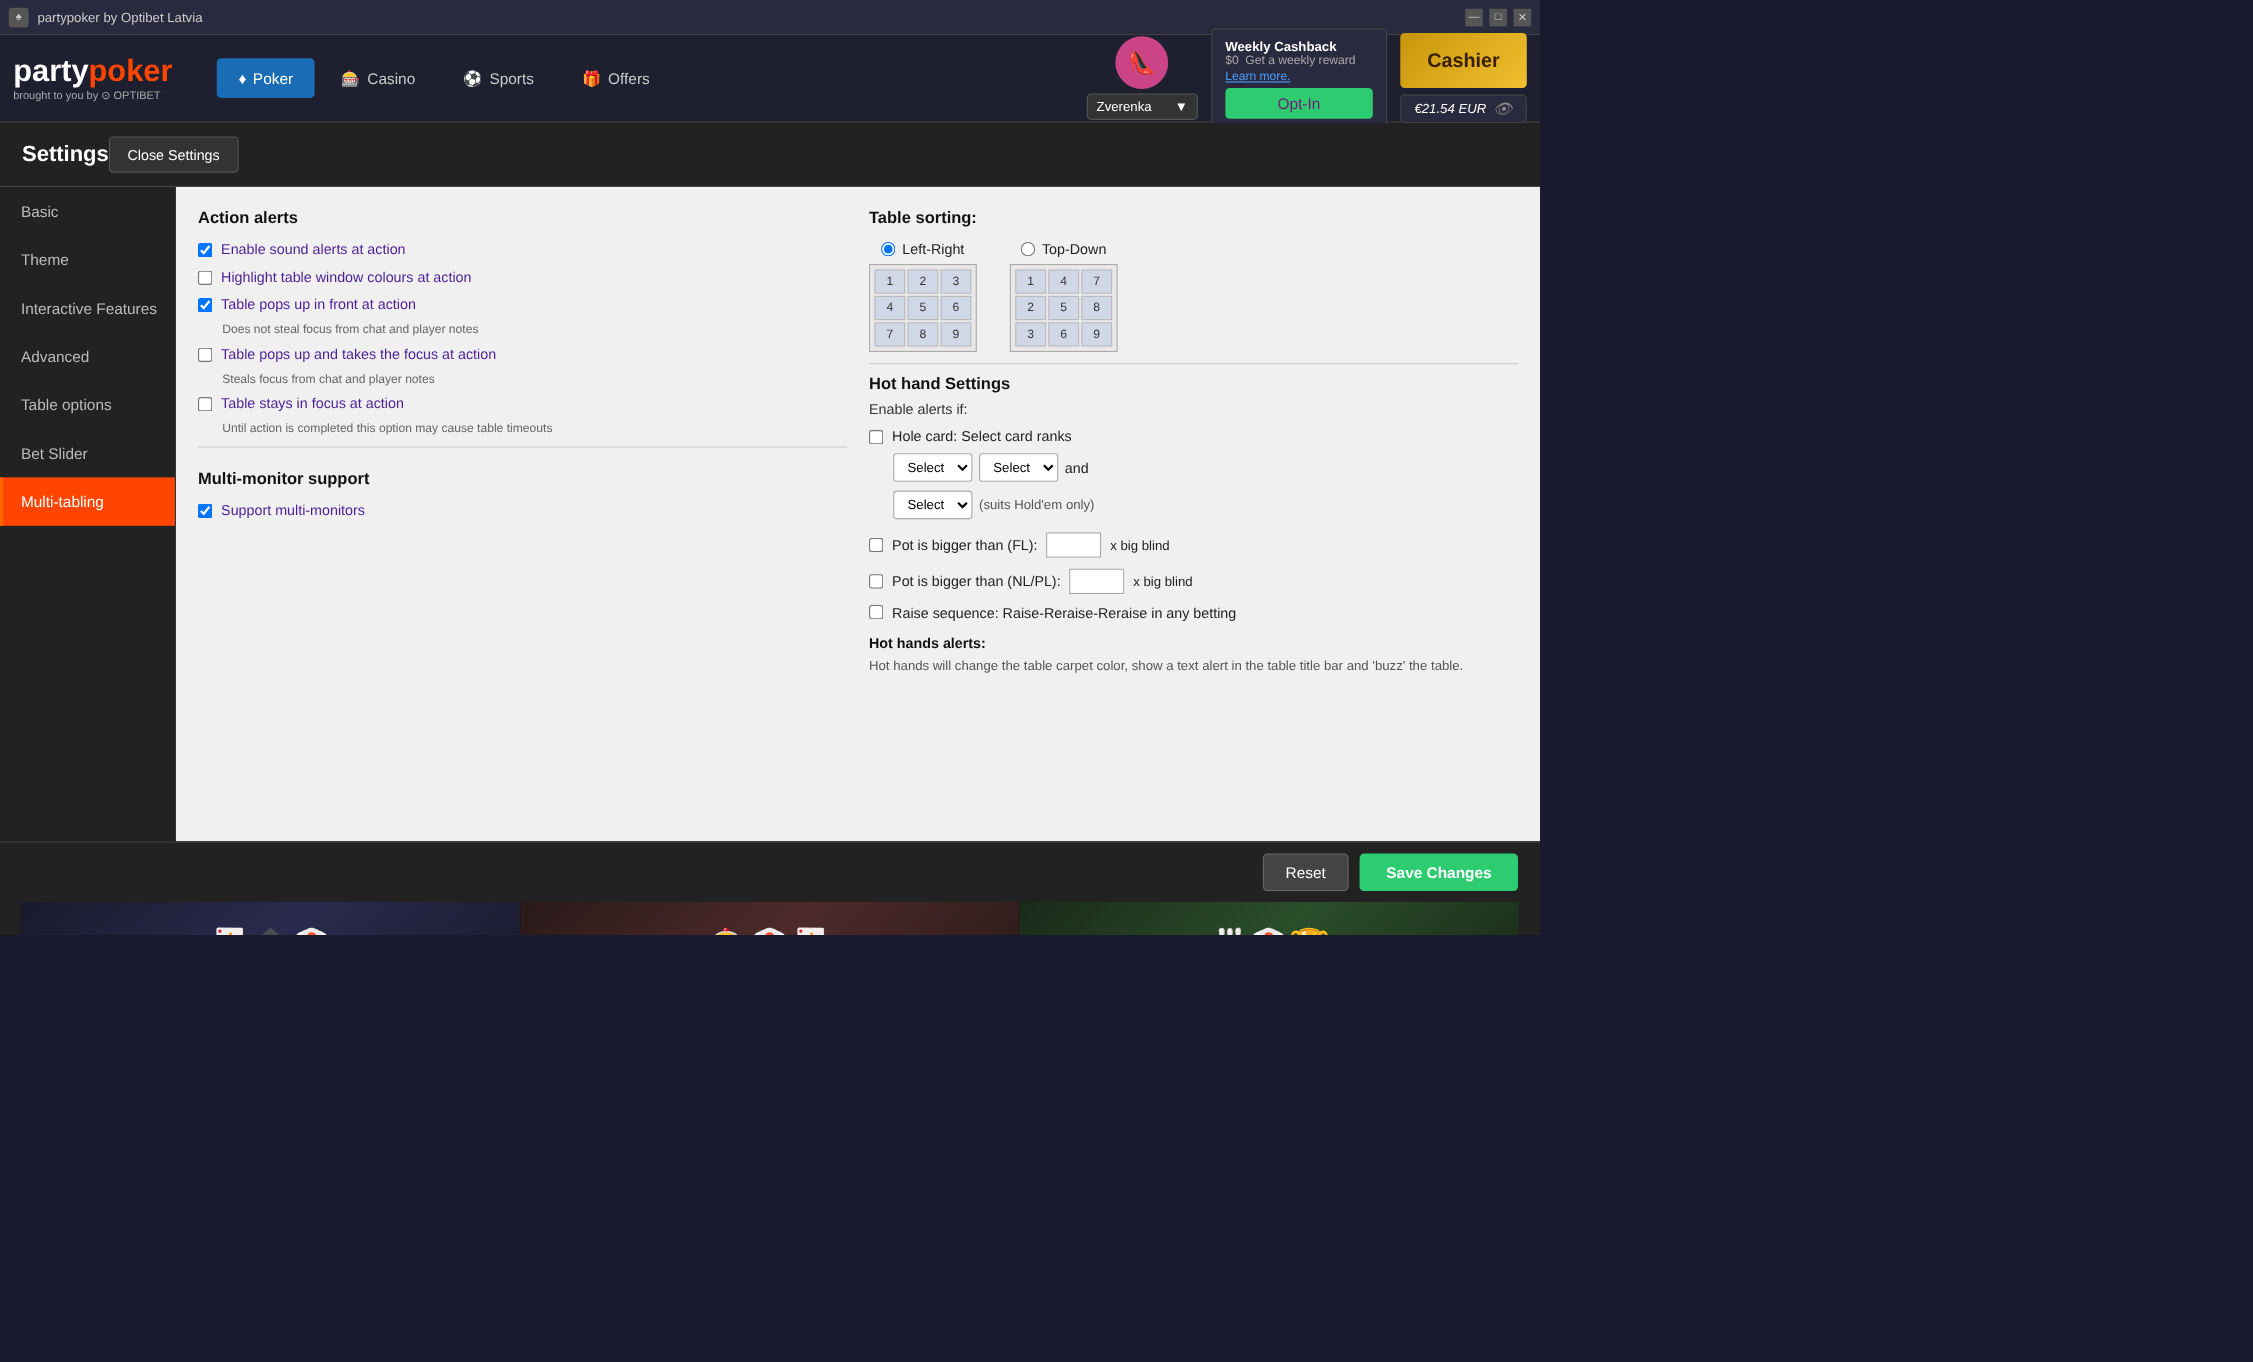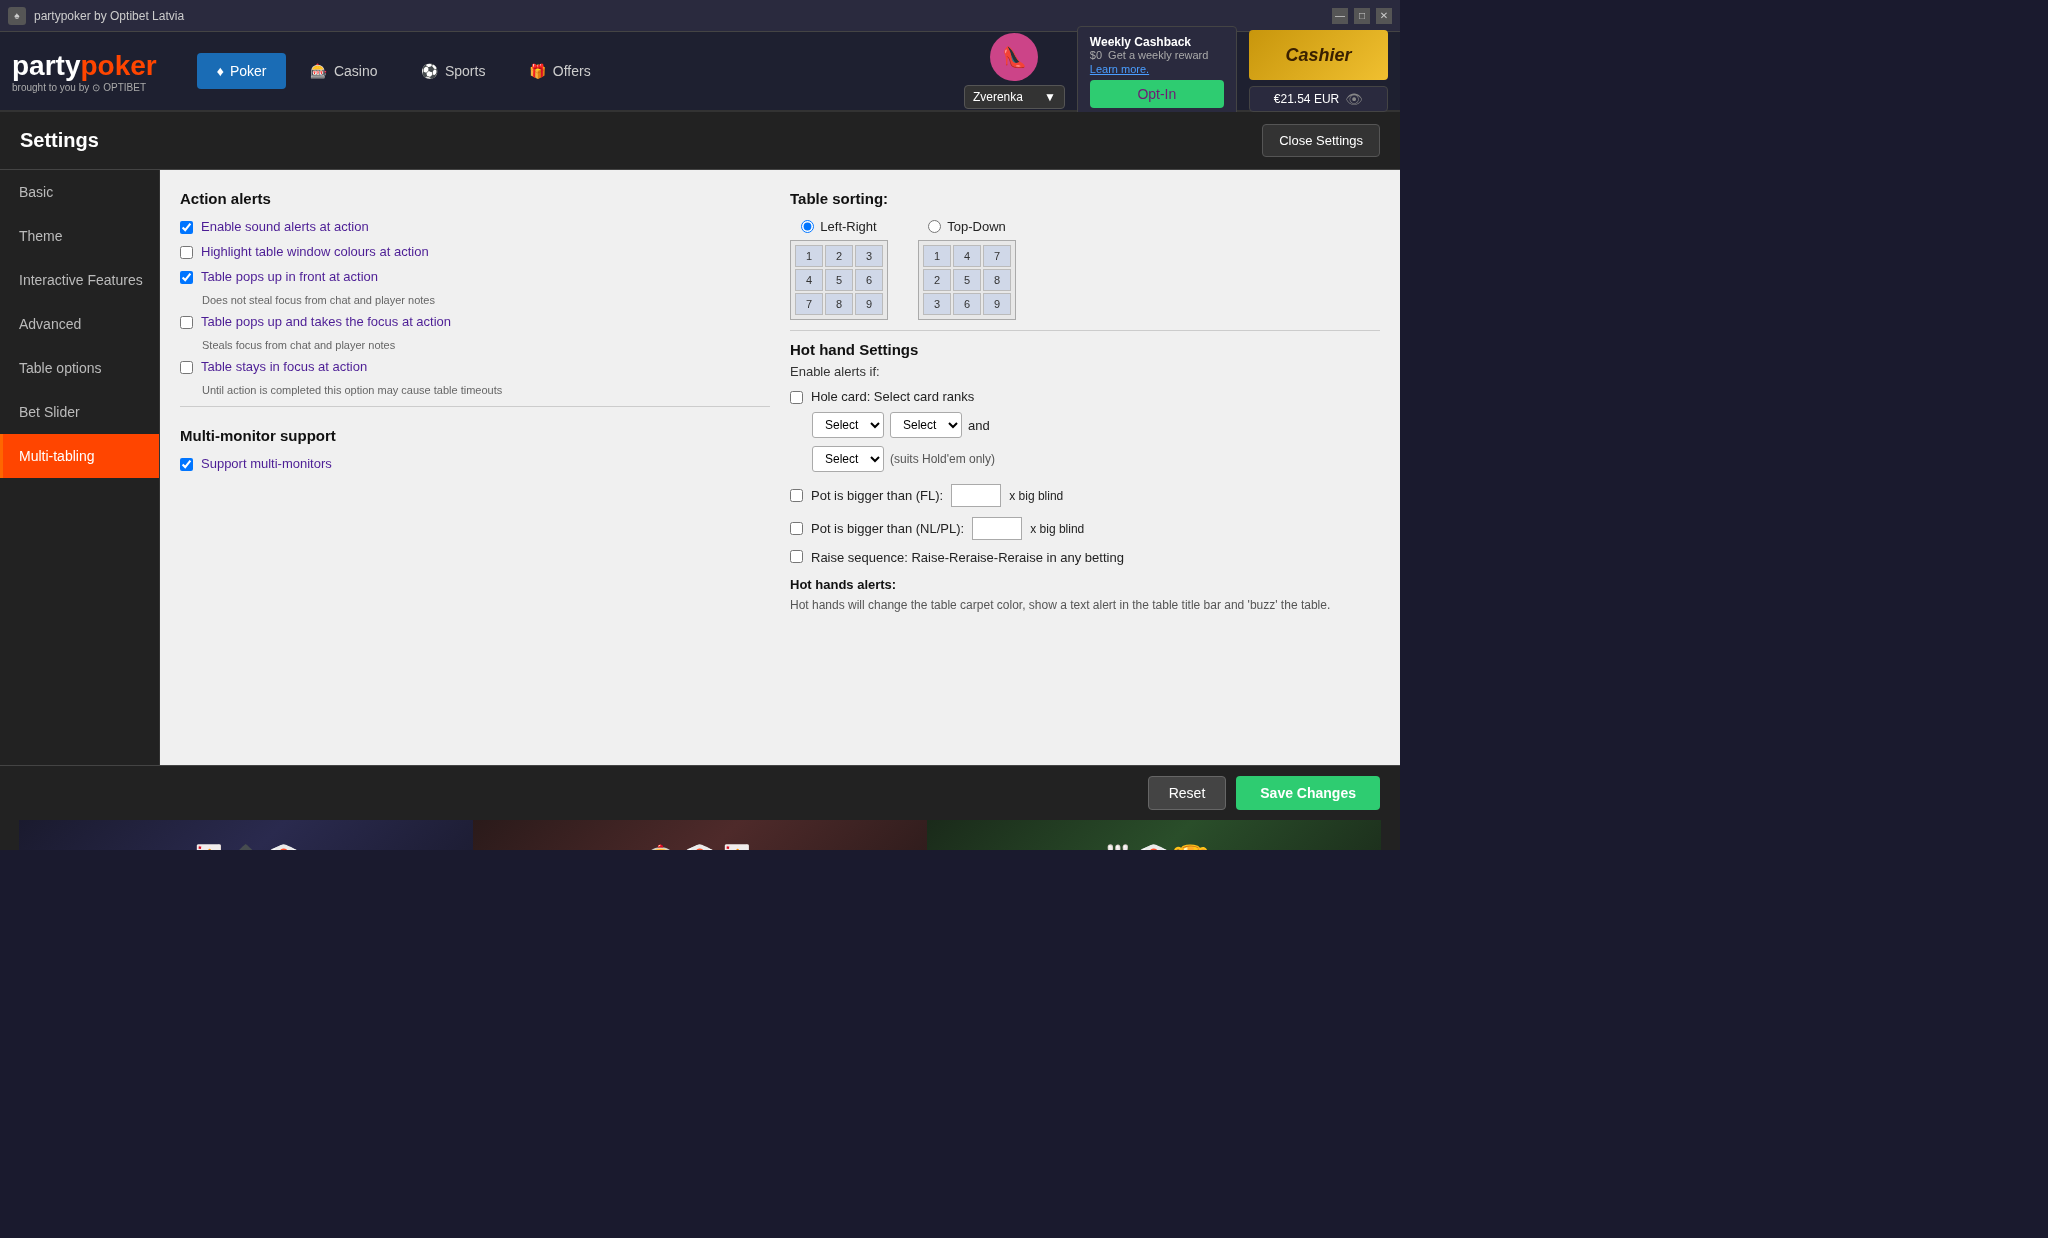--- a/index.html
+++ b/index.html
@@ -19,27 +19,27 @@
     .nav-tab { padding: 10px 20px; border-radius: 4px; cursor: pointer; color: #ccc; font-size: 14px; display: flex; align-items: center; gap: 6px; }
     .nav-tab.active { background: #1a6cb5; color: #fff; }
     .nav-right { margin-left: auto; display: flex; align-items: center; gap: 12px; }
     .avatar-section { display: flex; flex-direction: column; align-items: center; }
     .avatar { width: 48px; height: 48px; background: #cc4488; border-radius: 50%; display: flex; align-items: center; justify-content: center; font-size: 20px; }
     .username-dropdown { background: #333; border: 1px solid #555; color: #fff; padding: 4px 8px; border-radius: 4px; font-size: 12px; display: flex; align-items: center; gap: 21px; margin-top: 4px; }
     .cashback-box { background: #2a2a3e; border: 1px solid #444; padding: 8px 12px; border-radius: 4px; min-width: 160px; }
     .cashback-title { font-size: 12px; font-weight: bold; color: #fff; }
     .cashback-learn { color: #4a9eff; font-size: 11px; text-decoration: underline; cursor: pointer; }
     .optin-btn { background: #2ecc71; color: #701a75; border: none; padding: 6px 16px; border-radius: 4px; cursor: pointer; width: 100%; margin-top: 4px; font-size: 14px; }
-    .cashier-btn { background: linear-gradient(135deg, #c8960c, #f0c030); color: #3a2000; border: none; padding: 10px 24px; border-radius: 4px; cursor: pointer; font-size: 18px; font-weight: bold; height: 50px; font-style: italic; }
-    .balance-box { background: #2a2a3e; border: 1px solid #444; padding: 4px 24px; border-radius: 4px; font-size: 12px; color: #fff; display: flex; align-items: center; gap: 6px; }
+    .cashier-btn { background: linear-gradient(135deg, #c8960c, #f0c030); color: #3a2000; border: none; padding: 10px 24px; border-radius: 4px; cursor: pointer; font-size: 18px; font-weight: bold; height: 50px; }
+    .balance-box { background: #2a2a3e; border: 1px solid #444; padding: 4px 12px; border-radius: 4px; font-size: 12px; color: #fff; display: flex; align-items: center; gap: 6px; font-style: italic; }
     .eye-icon { color: #888; font-size: 14px; }
 
     
     .settings-area { display: flex; flex-direction: column; height: calc(850px - 32px - 80px - 30px); }
-    .settings-header { background: #222; padding: 12px 20px; display: flex; align-items: center; justify-content: space-between; border-bottom: 1px solid #444; }
+    .settings-header { background: #222; padding: 12px 20px; display: flex; align-items: center; border-bottom: 1px solid #444; }
     .settings-title { font-size: 20px; color: #fff; font-weight: bold; }
     .close-settings-btn { background: #333; border: 1px solid #555; color: #fff; padding: 8px 16px; border-radius: 4px; cursor: pointer; font-size: 13px; }
 
     .settings-body { display: flex; flex: 1; overflow: hidden; }
 
     
     .sidebar { width: 160px; background: #222; border-right: 1px solid #333; }
     .sidebar-item { padding: 14px 16px; cursor: pointer; color: #bbb; font-size: 14px; border-left: 3px solid transparent; }
     .sidebar-item.active { background: #ff4500; color: #fff; border-left: 3px solid #ff6600; }
 

